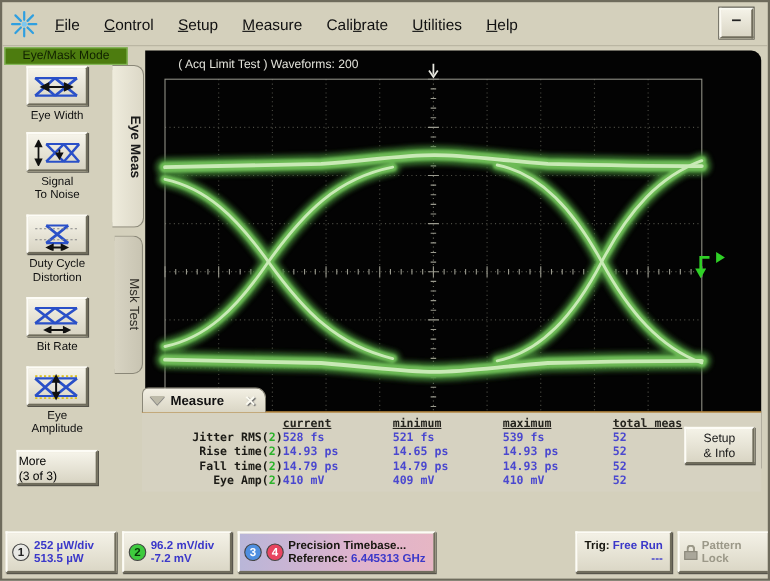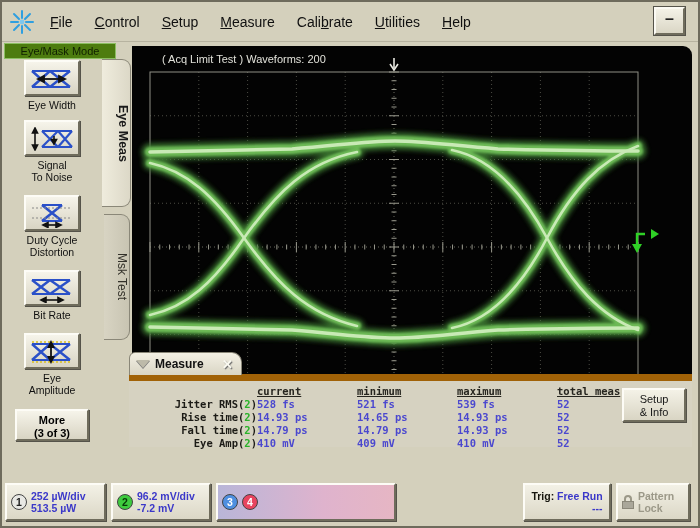--- a/index.html
+++ b/index.html
@@ -33,21 +33,21 @@
             border-right:2px solid #6f6c5c; border-bottom:2px solid #6f6c5c;
             box-shadow:1px 1px 0 #55534a; text-align:center; padding-top:5px; }
   .tb-label { display:block; text-align:center; font-size:10.5px; line-height:12px;
               color:#101010; margin:3px 0 0; }
   .gap1{margin-top:9px;} .gap2{margin-top:12px;}
   .more-btn { display:block; margin:13px auto 0; width:74px; height:32px;
               background:linear-gradient(#f6f4ea,#d8d4c3);
               border-top:2px solid #fdfcf6; border-left:2px solid #fdfcf6;
               border-right:2px solid #6f6c5c; border-bottom:2px solid #6f6c5c;
               box-shadow:1px 1px 0 #55534a;
-              font-weight:bold; font-size:11px; line-height:13px; text-align:center; padding-top:3px; }
+              font-weight:normal; font-size:11px; line-height:13px; padding-top:3px; }
 
   
   .vtab { position:absolute; writing-mode:vertical-rl; text-align:center;
           border:1px solid #8a8778; border-left:none; border-radius:0 9px 9px 0; }
   .vtab-eye { left:100px; top:57px; width:29px; height:148px;
               background:linear-gradient(90deg,#efecdd,#dcd8c7);
               font-weight:bold; font-size:12.5px; color:#1a1a1a; z-index:5; }
   .vtab-msk { left:102px; top:212px; width:26px; height:126px;
               background:linear-gradient(90deg,#d8d4c3,#c8c4b2);
               font-size:12px; color:#33312a; z-index:4; }
@@ -63,21 +63,21 @@
            background:linear-gradient(#f3f0e4,#d9d5c4);
            border:1px solid #8a8778; border-bottom:none; border-radius:6px 10px 0 0;
            display:flex; align-items:center; z-index:6; }
   .m-tab .tri { width:0; height:0; margin:0 5px 0 6px;
                 border-left:7px solid transparent; border-right:7px solid transparent;
                 border-top:8px solid #bdbaa9; filter:drop-shadow(0 1px 0 #777); }
   .m-tab .ttl { font-weight:bold; font-size:12px; color:#111; }
   .m-tab .cls { margin-left:auto; margin-right:8px; color:#fbfaf1; font-weight:bold;
                 font-size:13px; text-shadow:1px 1px 1px #666; }
   .m-body { position:absolute; left:127px; top:372px; width:563px; height:73px;
-            background:#d6d2c1; border-top:7px solid #a16207; z-index:5;
+            background:#d6d2c1; border-top:1px solid #a16207; z-index:5;
             font-family:"DejaVu Sans Mono", monospace; font-size:10.5px; font-weight:bold; }
   .m-grid { display:grid; grid-template-columns:112px 100px 100px 100px 130px;
             padding:4px 0 0 16px; line-height:13px; }
   .m-grid .h { color:#26251f; text-decoration:underline; }
   .m-grid .lbl { text-align:right; color:#1c1b16; white-space:pre; }
   .m-grid .chan { color:#2ab32a; }
   .m-grid .val { color:#4b48cf; }
 
   
   .setup-btn { position:absolute; left:620px; top:386px; width:64px; height:34px;
@@ -109,21 +109,21 @@
   .c3 { background:#4f8fe0; color:#fff; }
   .c4 { background:#e8455f; color:#fff; }
   .blue { color:#3b38c9; }
   .blk { color:#17160f; }
   .bb-ch1 { left:3px; width:101px; }
   .bb-ch2 { left:109px; width:100px; }
   .bb-tb  { left:214px; width:180px;
             background:linear-gradient(90deg,#b9b6d8,#dfb3cd 60%,#e6b6c4); }
   .bb-time{ left:405px; width:109px; }
   .bb-trig{ left:521px; width:88px; justify-content:center; text-align:right; }
-  .bb-pat { left:614px; width:74px; color:#9b9888; }
+  .bb-pat { left:614px; width:84px; color:#9b9888; }
   .lock-ico { position:relative; width:12px; height:14px; margin-right:4px; flex:0 0 auto; }
   .lock-ico .shackle { position:absolute; left:2px; top:0; width:8px; height:8px;
                        border:2px solid #9b9888; border-bottom:none; border-radius:5px 5px 0 0; }
   .lock-ico .bodyp   { position:absolute; left:0; top:6px; width:12px; height:8px;
                        background:#aaa79a; border:1px solid #8b887a; }
 </style>
 </head>
 <body>
 
 <div class="app">
@@ -473,20 +473,23 @@
       <span>513.5 µW</span></span>
     </div>
     <div class="bb bb-ch2">
       <span class="chan-circ c2">2</span>
       <span class="blue"><span>96.2 mV/div</span><br>
       <span>-7.2 mV</span></span>
     </div>
     <div class="bb bb-tb">
       <span class="chan-circ c3">3</span>
       <span class="chan-circ c4">4</span>
+      <span class="blk"><span>Precision Timebase...</span><br>
+      <span>Reference:</span>
+      <span class="blue">6.445313 GHz</span></span>
     </div>
     <div class="bb bb-trig">
       <span class="blk"><span>Trig:</span>
       <span class="blue">Free Run</span><br>
       <span class="blue">---</span></span>
     </div>
     <div class="bb bb-pat">
       <span class="lock-ico">
           <span class="shackle"></span>
           <span class="bodyp"></span>

